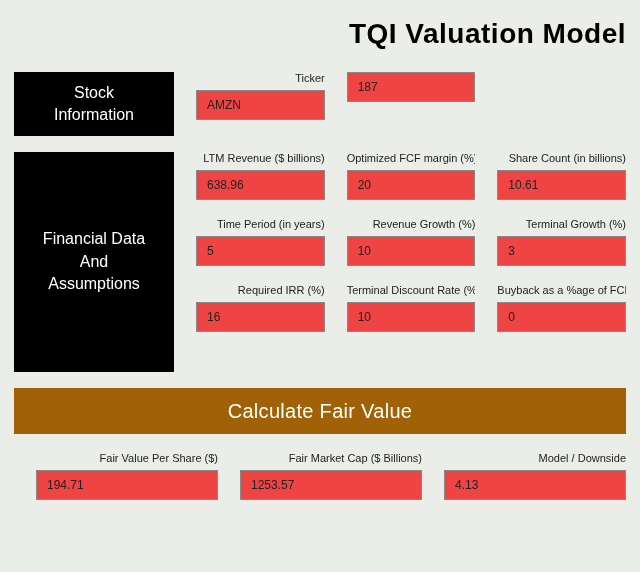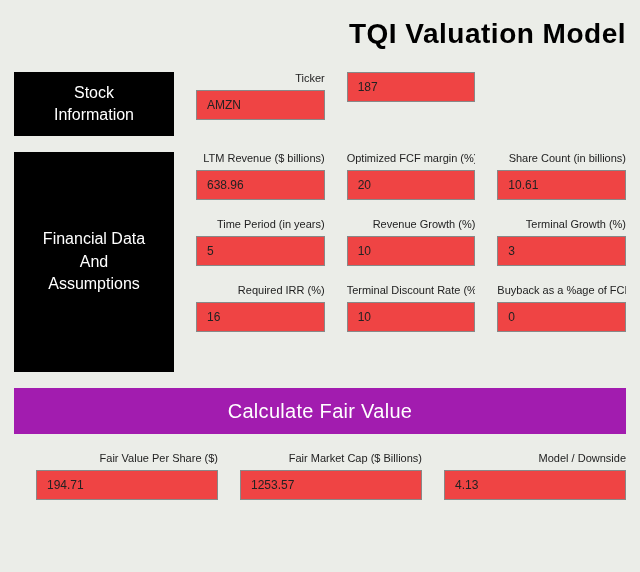--- a/index.html
+++ b/index.html
@@ -61,21 +61,21 @@
     background: #ef4444;
     height: 30px;
     width: 100%;
     padding: 0 10px;
     font-size: 12px;
     color: #222;
     display: flex;
     align-items: center;
   }
   .calc-button {
-    background: #a21caf;
+    background: #a16207;
     color: #fff;
     height: 46px;
     width: 100%;
     display: flex;
     align-items: center;
     justify-content: center;
     font-size: 20px;
     font-weight: 500;
     margin-bottom: 18px;
     cursor: pointer;

